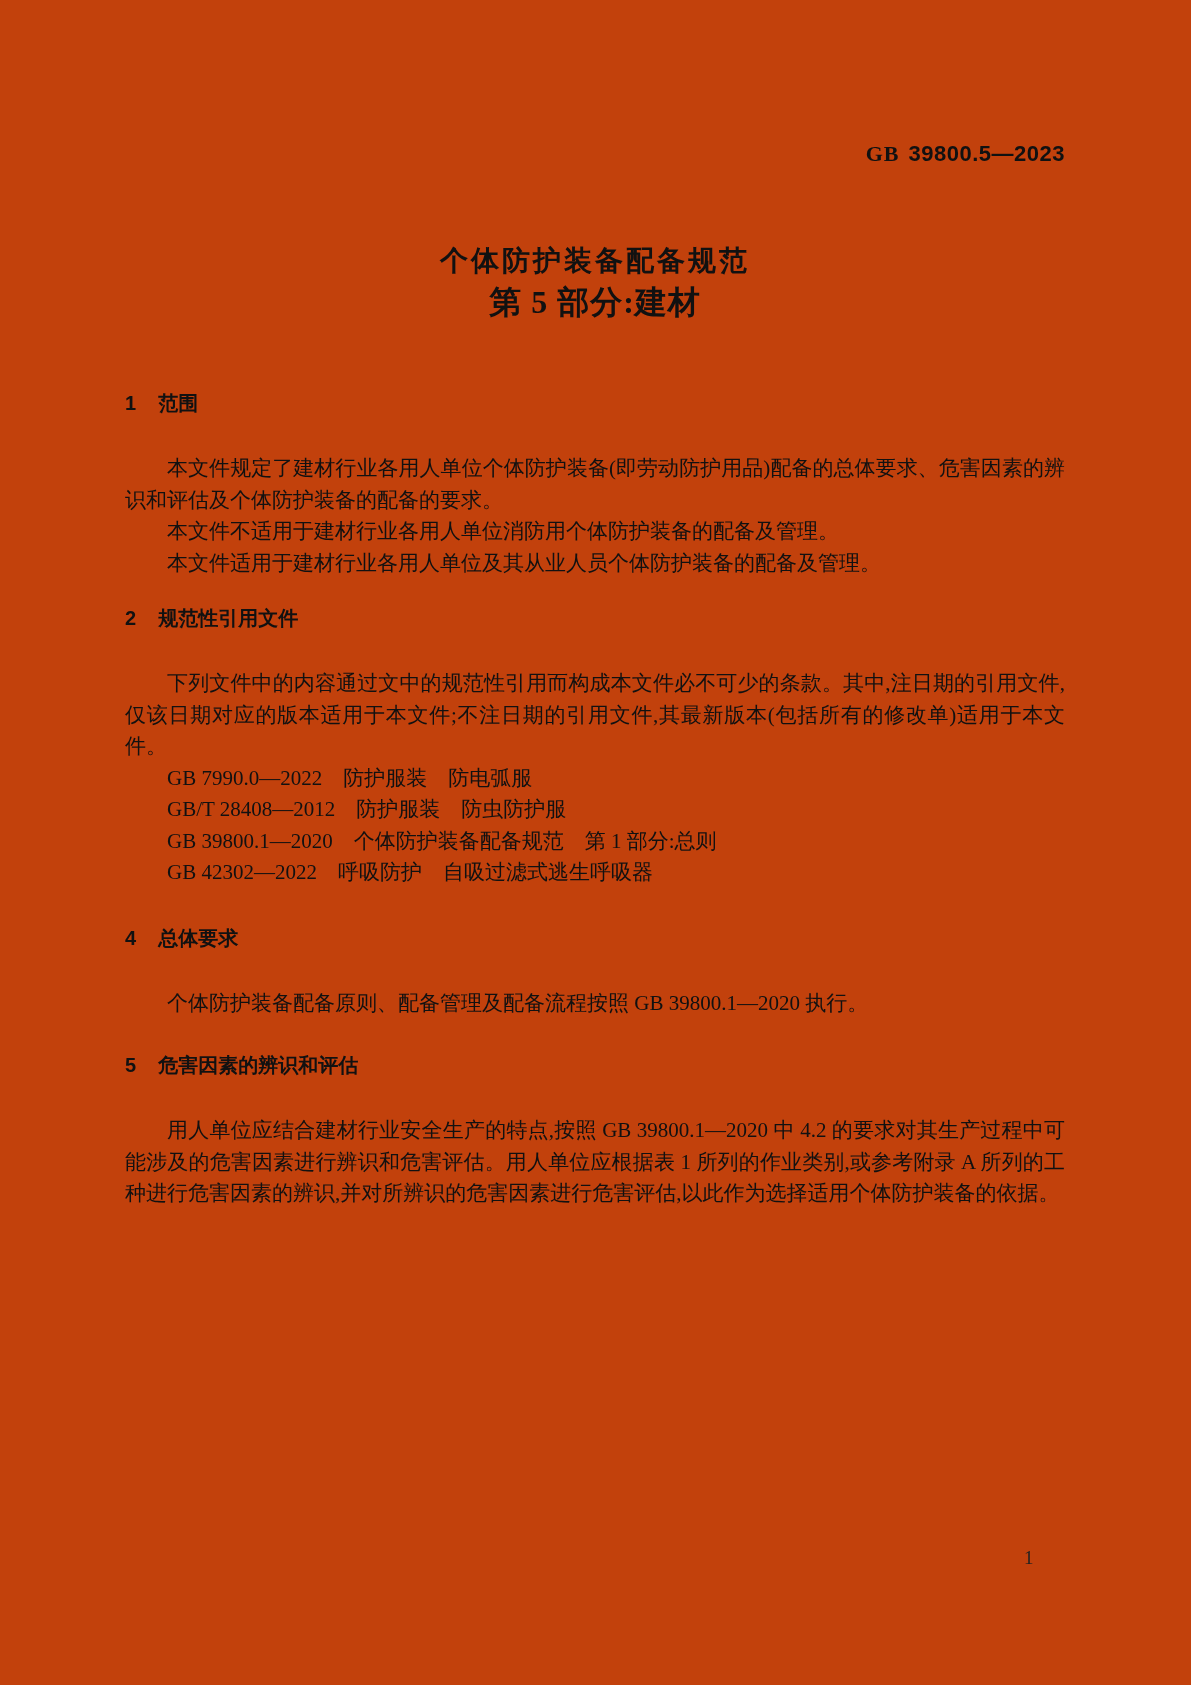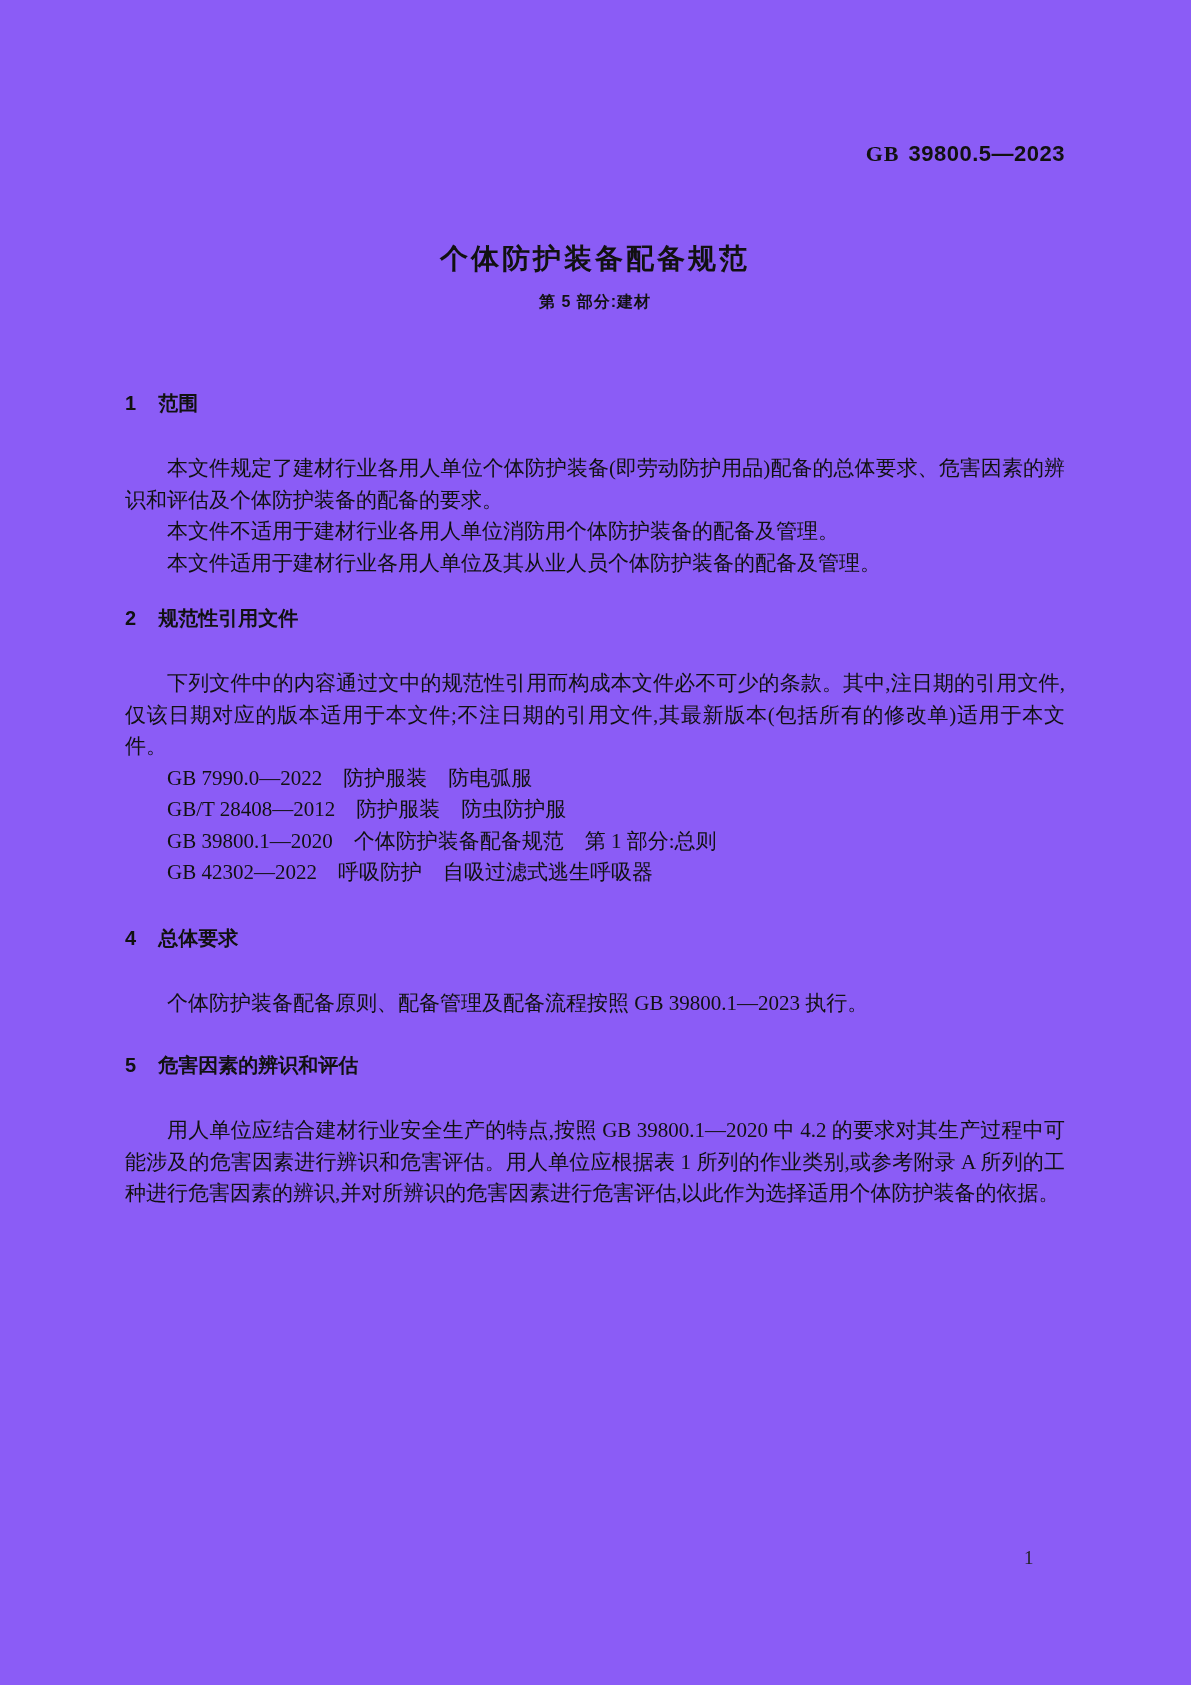--- a/index.html
+++ b/index.html
@@ -1,20 +1,20 @@
 <!DOCTYPE html>
 <html lang="zh"><head>
 <meta charset="utf-8">
 <style>
   html,body{margin:0;padding:0;background:#e8e8e8;}
   .page{
     position:relative;
     width:1191px;height:1685px;
     margin:0 auto;
-    background:#8b5cf6;
+    background:#c2410c;
     color:#111111;
     font-family:"Liberation Serif","DejaVu Serif",serif;
     overflow:hidden;
     box-sizing:border-box;
   }
   .content{padding:0 126px 0 125px;}
 
   .doc-header{
     padding-top:141px;
     text-align:right;
@@ -26,31 +26,31 @@
     font-weight:bold;letter-spacing:1px;margin-right:9px;
   }
   .code-number{
     font-family:"Liberation Sans","DejaVu Sans",sans-serif;
     font-weight:600;letter-spacing:.5px;
   }
 
   .doc-title{
     margin:77px 0 0;
     text-align:center;
-    font-family:Liberation Mono, monospace;
+    font-family:Liberation Serif, serif;
     font-weight:bold;
     font-size:28px;line-height:34px;
     letter-spacing:3px;
   }
   .doc-subtitle{
     margin:9px 0 0;
     text-align:center;
-    font-family:Liberation Sans, sans-serif;
+    font-family:Liberation Serif, serif;
     font-weight:bold;
-    font-size:16px;line-height:30px;
+    font-size:32px;line-height:30px;
     letter-spacing:1px;
   }
 
   .sec-heading{
     font-family:"Liberation Sans","DejaVu Sans",sans-serif;
     font-weight:bold;
     font-size:20px;line-height:26px;
     margin:0 0 37px 0;
   }
   .sec-num{display:inline-block;margin-right:22px;}
@@ -111,21 +111,21 @@
       <p class="ref-line">GB/T 28408—2012　防护服装　防虫防护服</p>
       <p class="ref-line">GB 39800.1—2020　个体防护装备配备规范　第 1 部分:总则</p>
       <p class="ref-line">GB 42302—2022　呼吸防护　自吸过滤式逃生呼吸器</p>
     </section>
 
 
     <section>
       <h3 class="sec-heading mt-s4">
         <span class="sec-num">4</span><span>总体要求</span>
       </h3>
-      <p class="body-para">个体防护装备配备原则、配备管理及配备流程按照 GB 39800.1—2023 执行。</p>
+      <p class="body-para">个体防护装备配备原则、配备管理及配备流程按照 GB 39800.1—2020 执行。</p>
     </section>
 
     <section>
       <h3 class="sec-heading mt-s5">
         <span class="sec-num">5</span><span>危害因素的辨识和评估</span>
       </h3>
       <p class="body-para">用人单位应结合建材行业安全生产的特点,按照 GB 39800.1—2020 中 4.2 的要求对其生产过程中可能涉及的危害因素进行辨识和危害评估。用人单位应根据表 1 所列的作业类别,或参考附录 A 所列的工种进行危害因素的辨识,并对所辨识的危害因素进行危害评估,以此作为选择适用个体防护装备的依据。</p>
     </section>
 
   </div>

